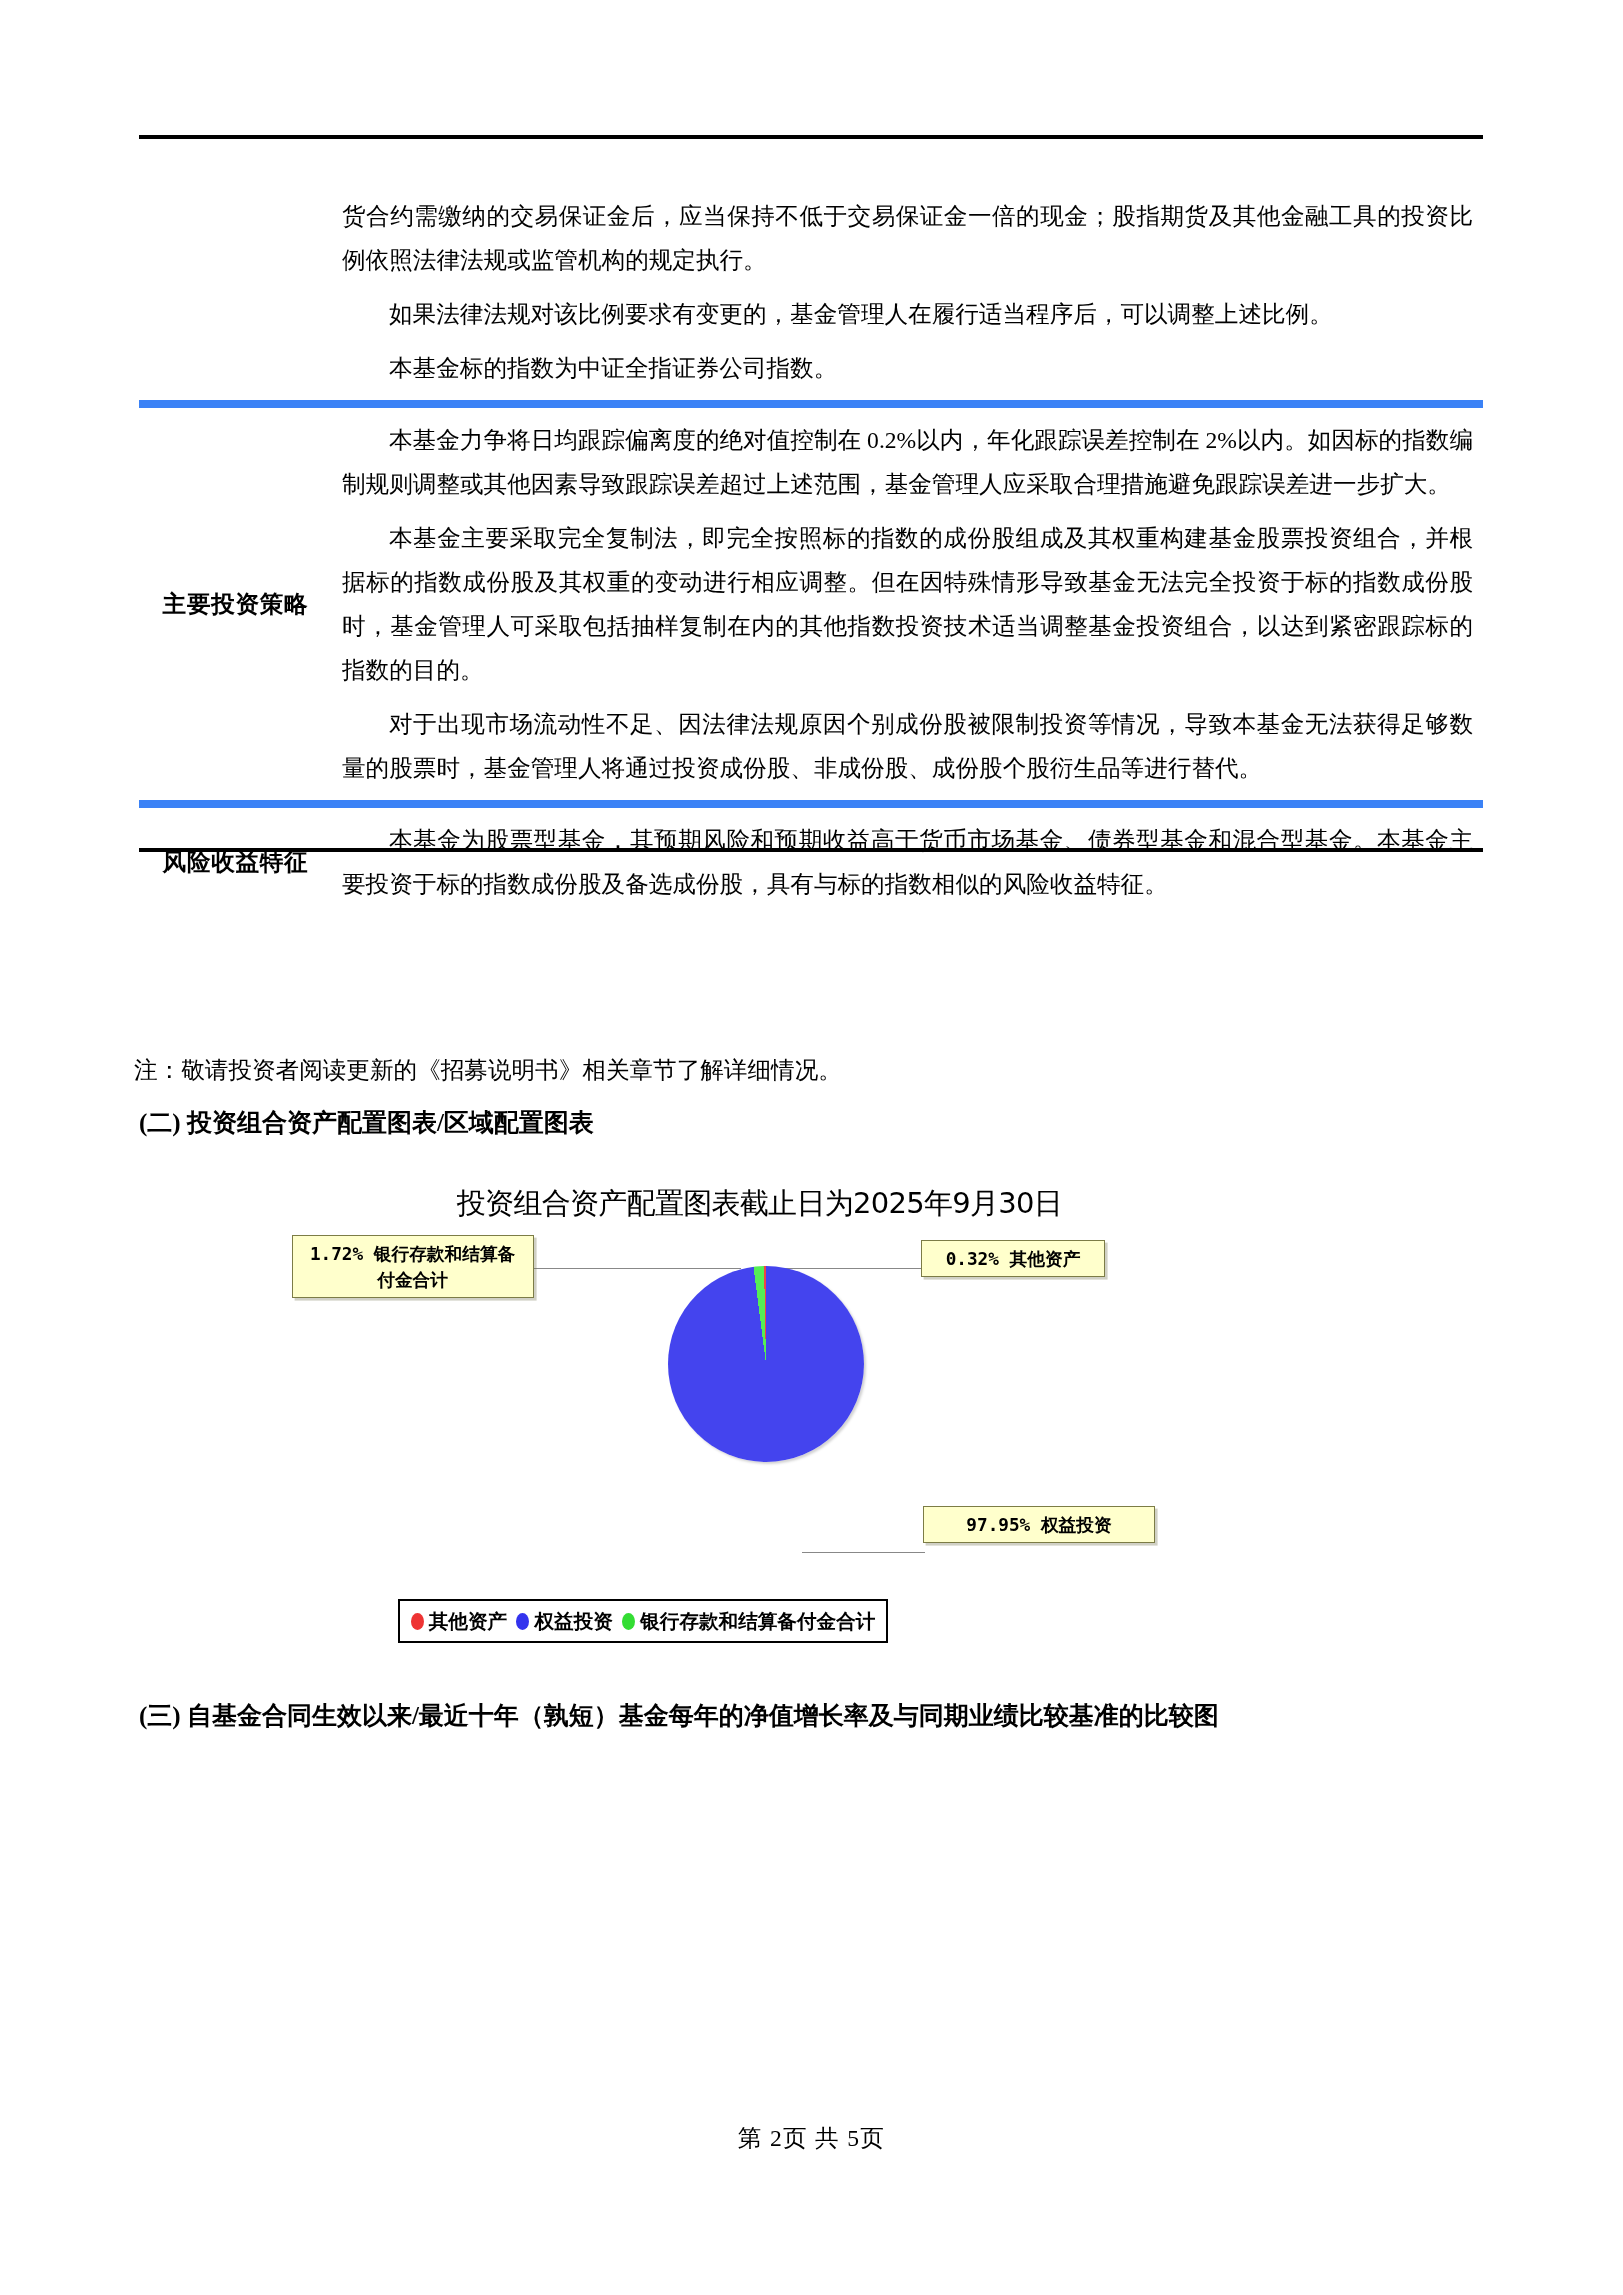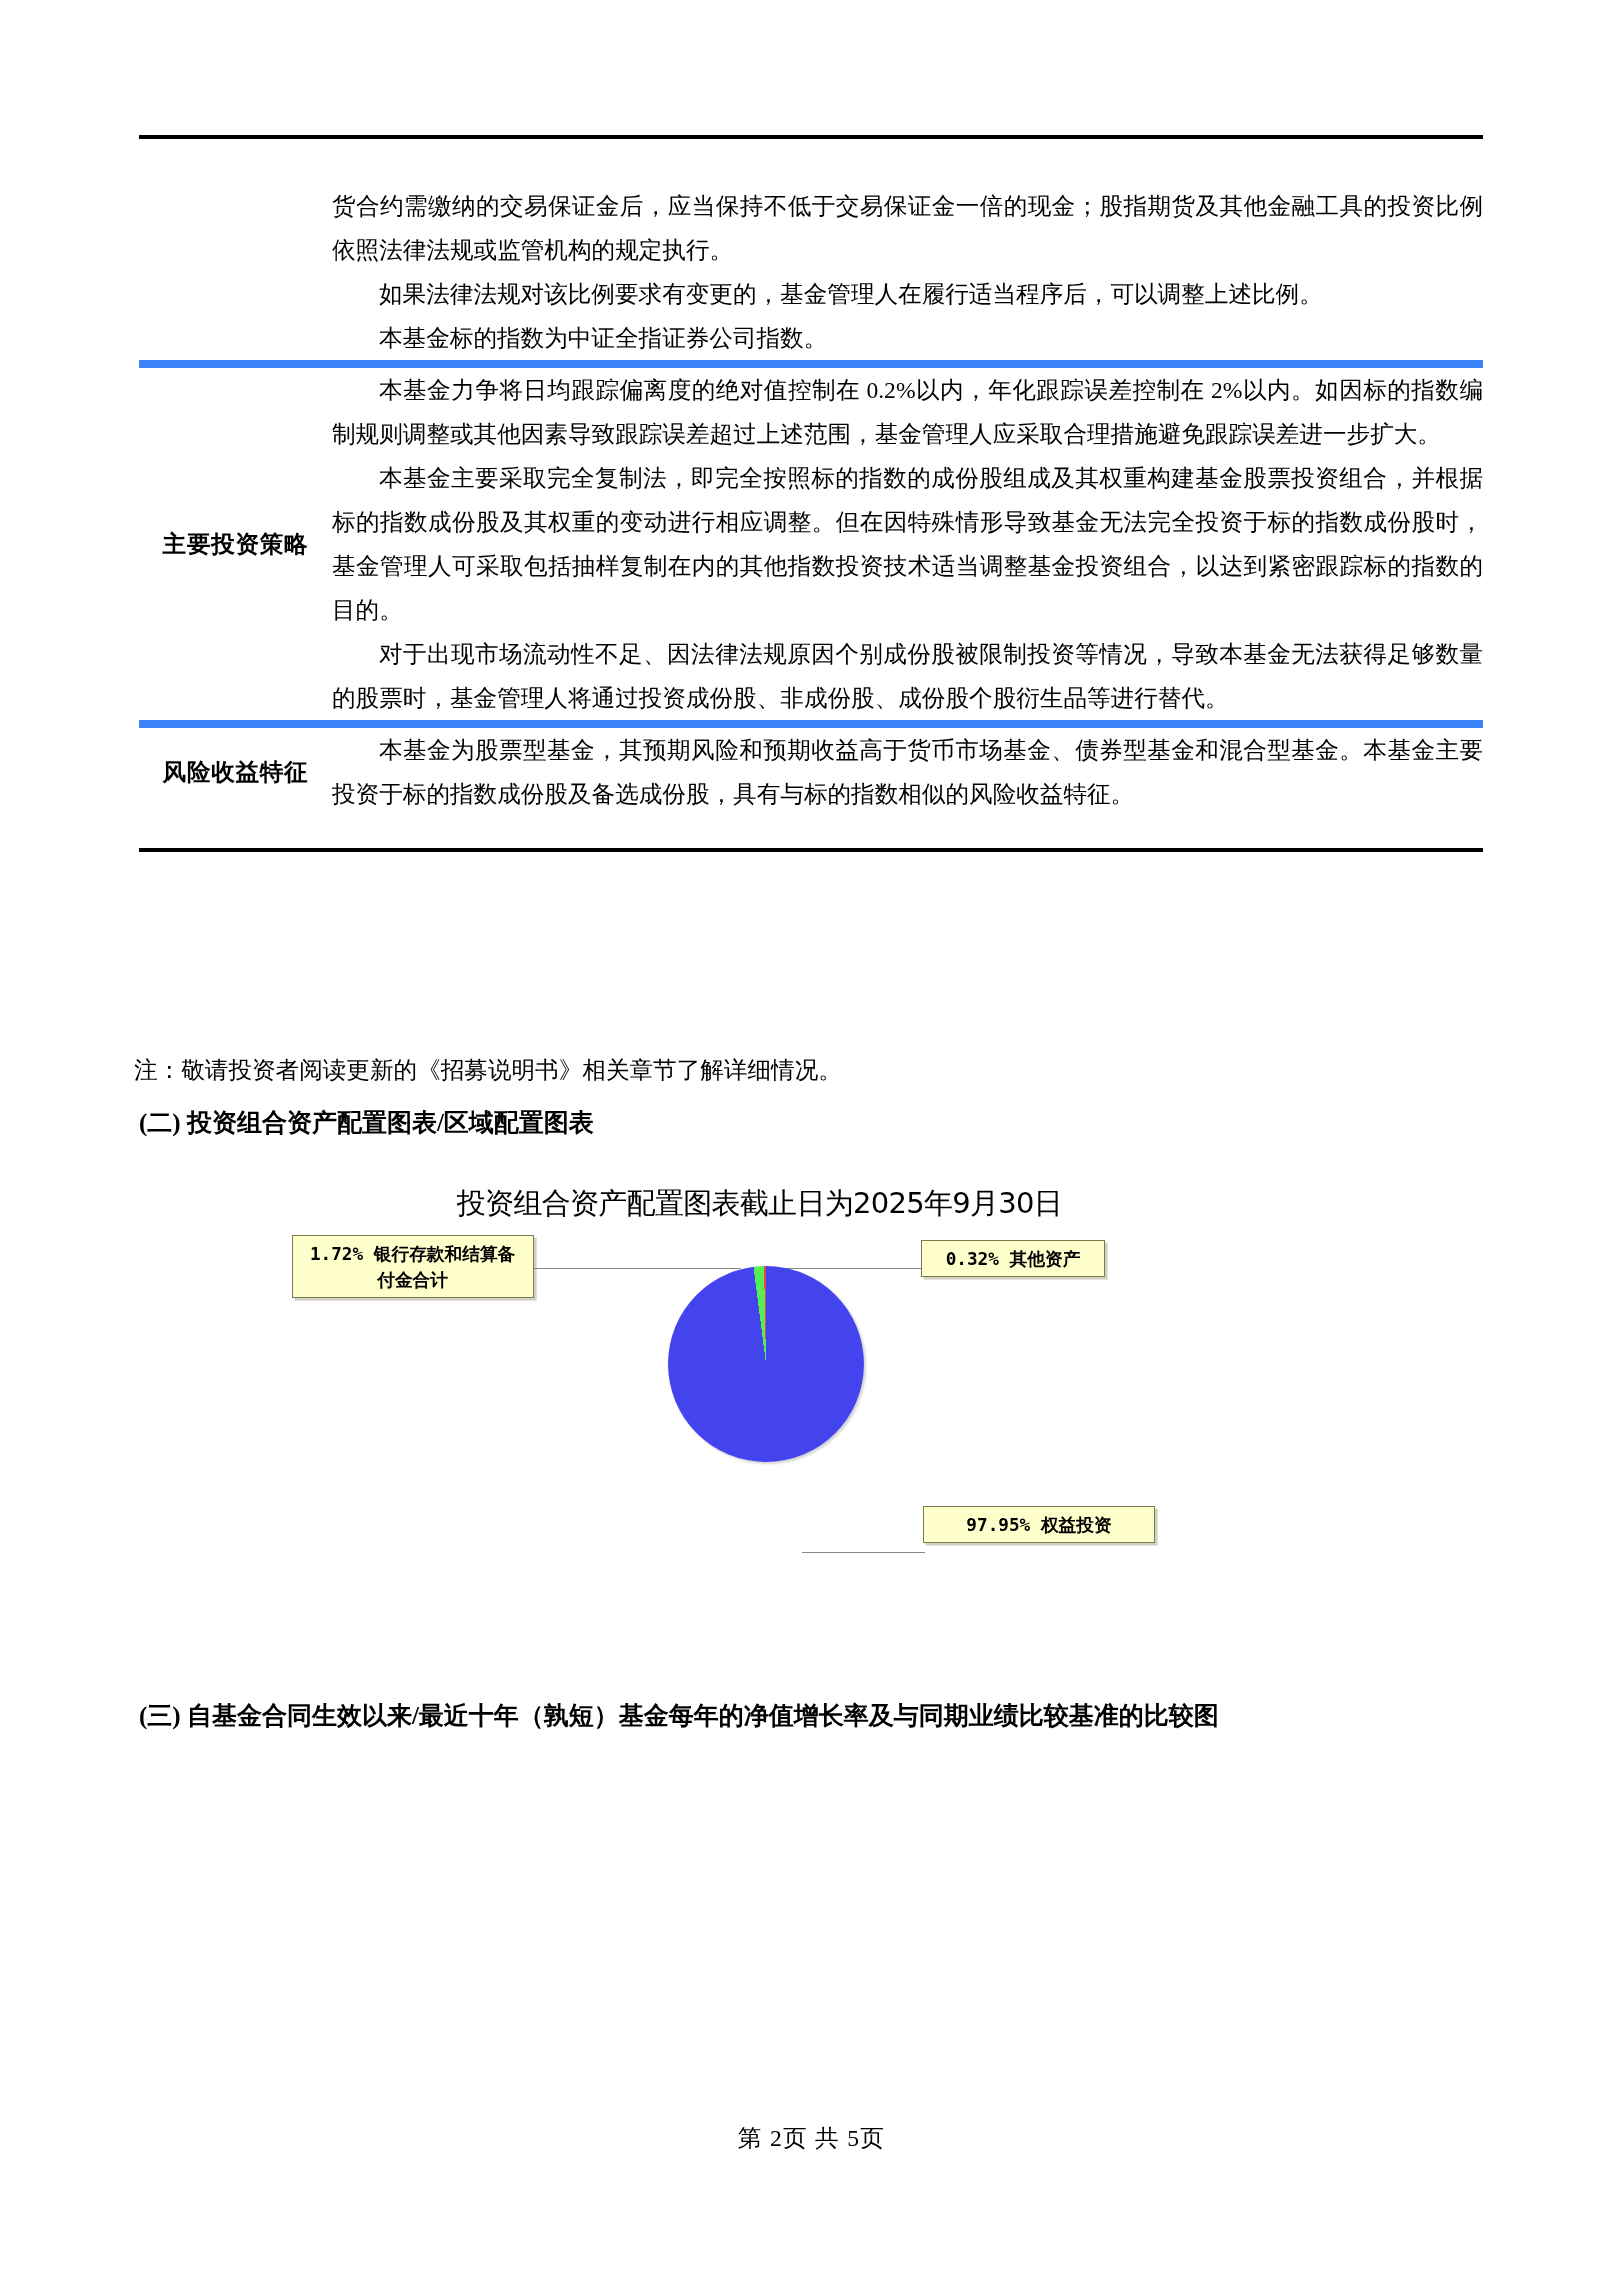--- a/index.html
+++ b/index.html
@@ -80,21 +80,21 @@
     padding: 0 5.2px;
   }
   .bodycell {
     font-size: 23.6px;
     line-height: 44px;
     text-align: justify;
     text-justify: inter-ideograph;
     padding: 9.2px 14.4px 10.5px 14.4px;
   }
   .bodycell p {
-    margin: 0;
+    margin: 10px;
   }
   .indent {
     text-indent: 47px;
   }
 
   
   .note {
     position: absolute;
     top: 1055px;
     left: 134px;
@@ -268,20 +268,34 @@
 
     <div class="callout" id="callout-bank">
       <div>1.72% 银行存款和结算备</div>
       <div>付金合计</div>
     </div>
 
     <div class="callout" id="callout-other">0.32% 其他资产</div>
 
     <div class="callout" id="callout-eq">97.95% 权益投资</div>
 
+    <div class="legend">
+      <div class="legend-item">
+        <span class="legend-dot" id="legend-dot-0" style="background: rgb(238, 51, 51);"></span>
+        <span>其他资产</span>
+      </div>
+      <div class="legend-item">
+        <span class="legend-dot" id="legend-dot-1" style="background: rgb(51, 51, 238);"></span>
+        <span>权益投资</span>
+      </div>
+      <div class="legend-item">
+        <span class="legend-dot" id="legend-dot-2" style="background: rgb(51, 221, 51);"></span>
+        <span>银行存款和结算备付金合计</span>
+      </div>
+    </div>
 
   </div>
 
   <div class="sec-heading" id="sec3">(三) 自基金合同生效以来/最近十年（孰短）基金每年的净值增长率及与同期业绩比较基准的比较图</div>
 
   <div class="footer">第 2页 共 5页</div>
 
 </div>
 
 

